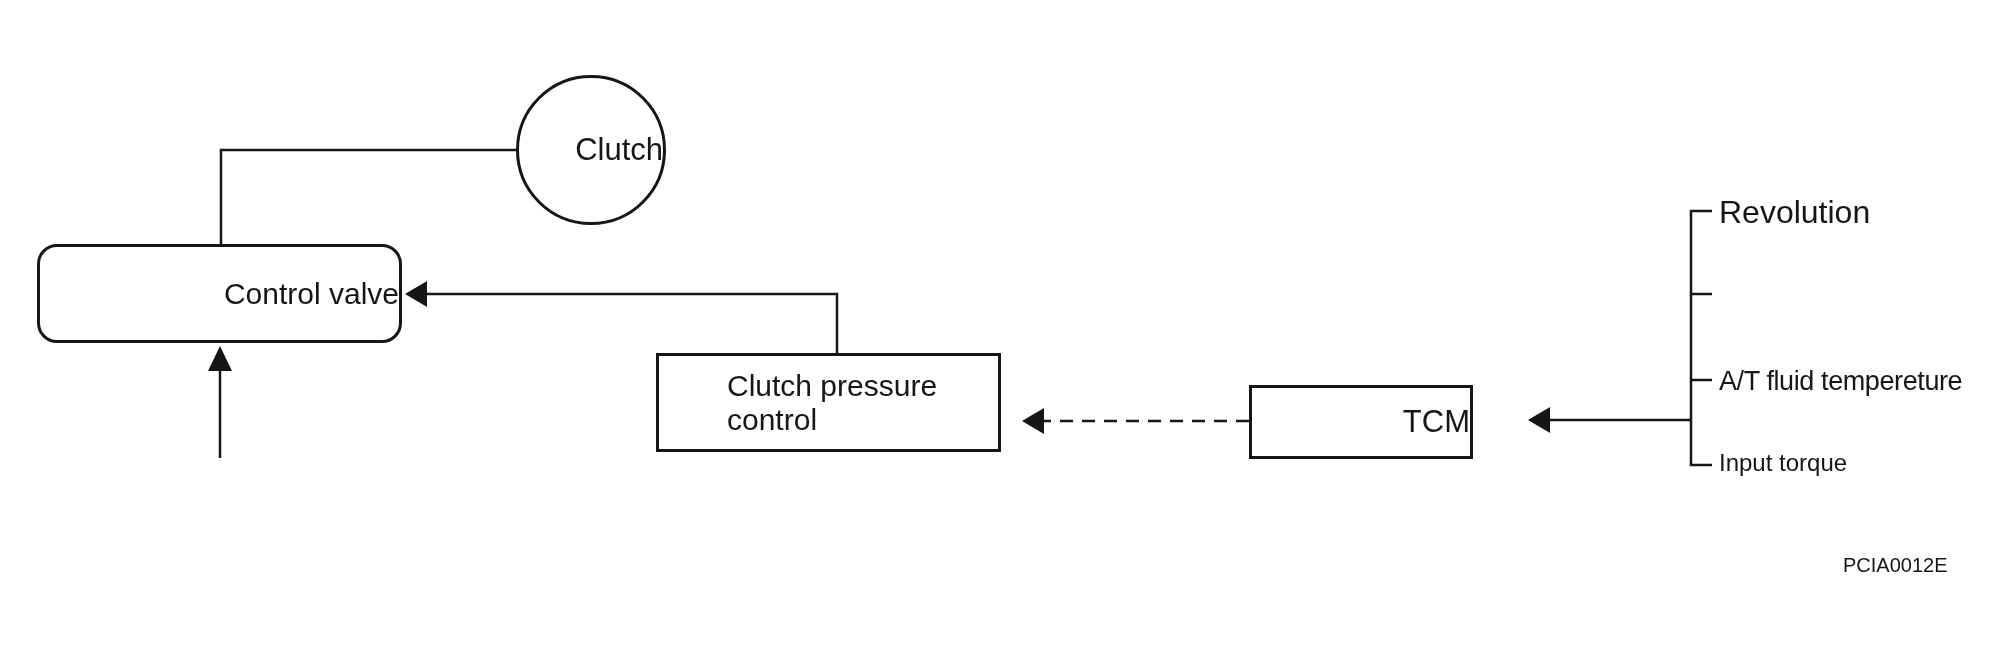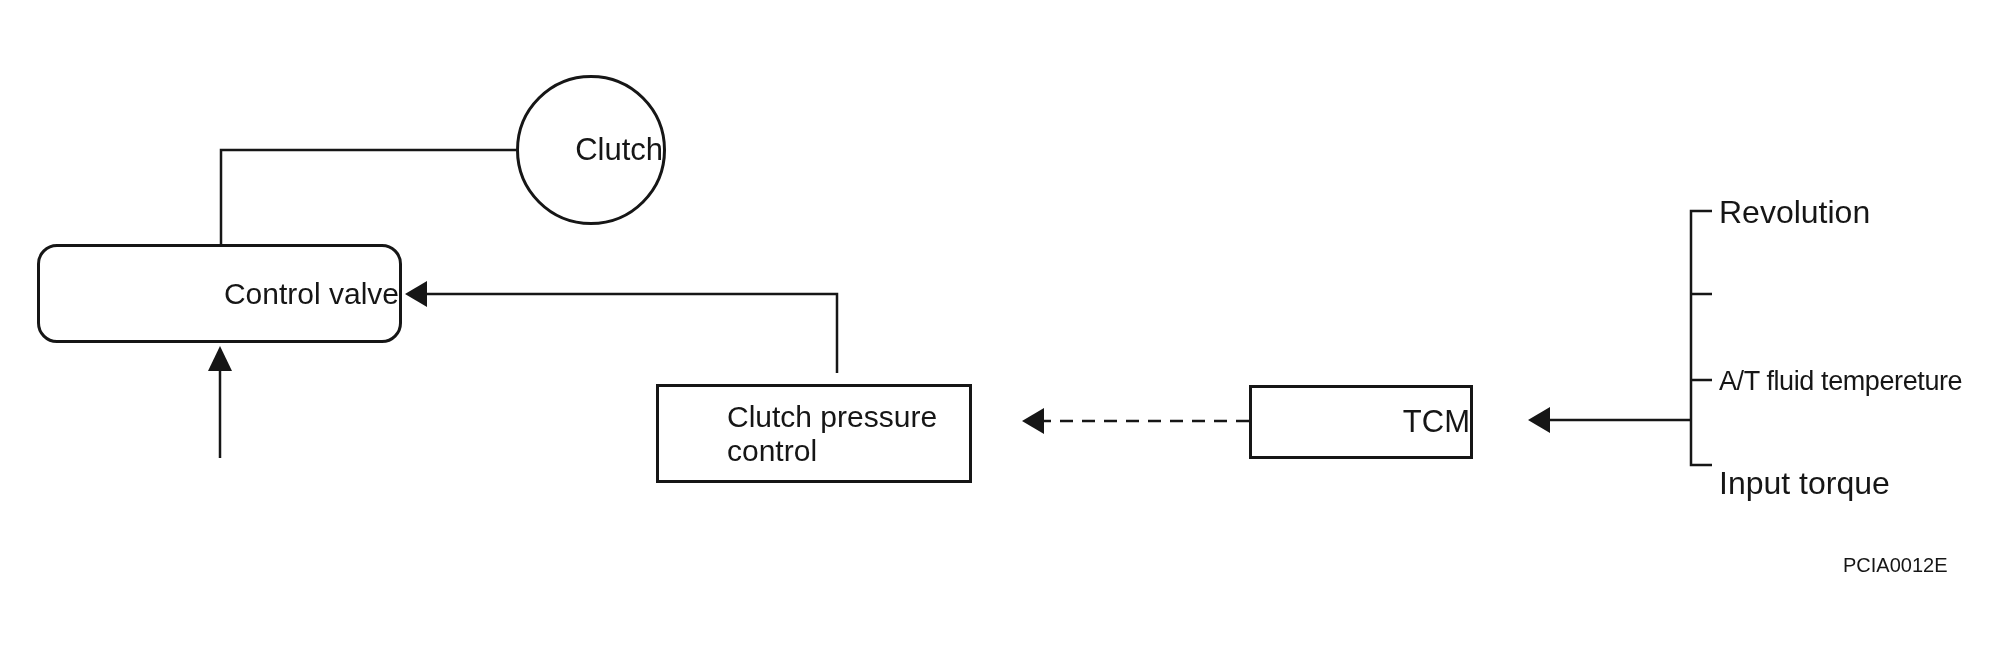--- a/index.html
+++ b/index.html
@@ -22,40 +22,40 @@
     position: absolute;
     box-sizing: border-box;
     border: 3px solid #161616;
     background: #ffffff;
     display: flex;
     align-items: center;
     justify-content: flex-end;
     z-index: 2;
   }
   .node-control-valve { left: 37px;  top: 244px; width: 365px; height: 99px; font-size: 30px; border-radius: 20px; }
-  .node-cpc           { left: 656px; top: 384px; width: 316px; height: 99px; font-size: 30px;
+  .node-cpc           { left: 656px; top: 353px; width: 345px; height: 99px; font-size: 30px;
                         justify-content: flex-start; }
   .node-cpc .wrap     { margin-left: 68px; width: 252px; line-height: 34px; }
   .node-tcm           { left: 1249px; top: 385px; width: 224px; height: 74px; font-size: 31px; }
   .node-clutch {
     left: 516px; top: 75px; width: 150px; height: 150px;
     border-radius: 50%;
     font-size: 31px;
   }
   .floating-label {
     position: absolute;
     line-height: 1;
     white-space: nowrap;
     z-index: 2;
   }
   .lbl-line-pressure { left: 127px; top: 470px; font-size: 31px; }
   .lbl-revolution    { left: 1719px; top: 196px; font-size: 32px; }
   .lbl-vehicle-speed { left: 1719px; top: 279px; font-size: 32px; }
   .lbl-at-fluid      { left: 1719px; top: 368px; font-size: 27px; letter-spacing: -0.4px; }
-  .lbl-input-torque  { left: 1719px; top: 467px; font-size: 32px; }
+  .lbl-input-torque  { left: 1719px; top: 451px; font-size: 24px; }
   .lbl-figure-code   { left: 1843px; top: 555px; font-size: 20px; }
 </style>
 </head>
 <body>
 
 <div class="canvas">
 
   <svg class="wires" viewBox="0 0 1989 646" xmlns="http://www.w3.org/2000/svg">
 
     <polyline points="221,244 221,150 516,150" fill="none" stroke="#161616" stroke-width="2.5"></polyline>

